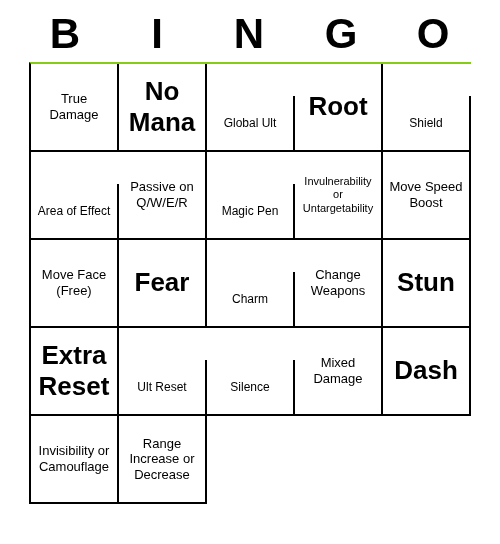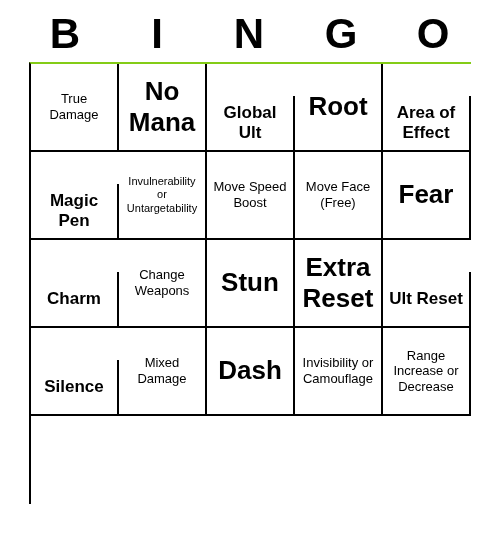--- a/index.html
+++ b/index.html
@@ -42,22 +42,22 @@
       justify-content: center;
       text-align: center;
       padding: 4px;
       line-height: 1.2;
     }
     .cell-lg {
       font-size: 26px;
       font-weight: bold;
     }
     .cell-md {
-      font-size: 17px;
-      font-weight: bold;
+      font-size: 12px;
+      font-weight: normal;
       margin-top: 32px;
     }
     .cell-sm {
       font-size: 13px;
     }
     .cell-xs {
       font-size: 11px;
     }
   </style>
 </head>
@@ -69,21 +69,23 @@
     <span>N</span>
     <span>G</span>
     <span>O</span>
   </div>
 
 <div class="bingo-grid">
 <div class="cell cell-sm">True Damage</div>
     <div class="cell cell-lg">No Mana</div>
     <div class="cell cell-md">Global Ult</div>
     <div class="cell cell-lg">Root</div>
+    <div class="cell cell-md">Shield</div>
     <div class="cell cell-md">Area of Effect</div>
+    <div class="cell cell-sm">Passive on Q/W/E/R</div>
     <div class="cell cell-md">Magic Pen</div>
     <div class="cell cell-xs">Invulnerability or Untargetability</div>
     <div class="cell cell-sm">Move Speed Boost</div>
     <div class="cell cell-sm">Move Face (Free)</div>
     <div class="cell cell-lg">Fear</div>
     <div class="cell cell-md">Charm</div>
     <div class="cell cell-sm">Change Weapons</div>
     <div class="cell cell-lg">Stun</div>
     <div class="cell cell-lg">Extra Reset</div>
     <div class="cell cell-md">Ult Reset</div>

